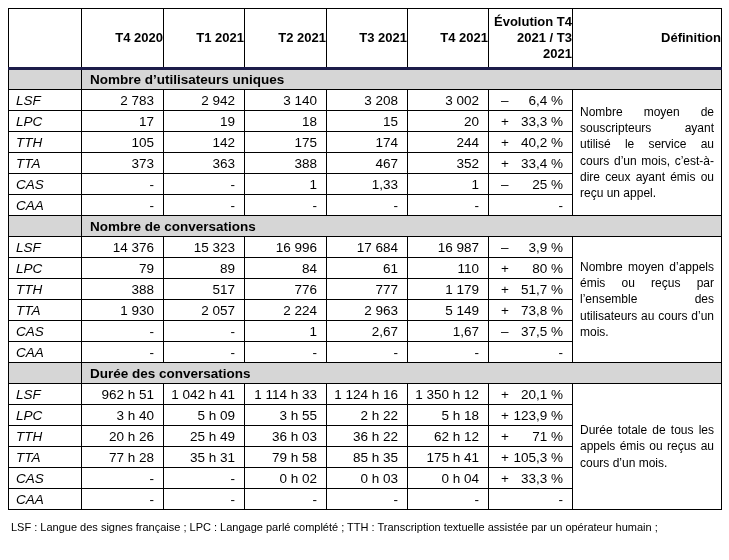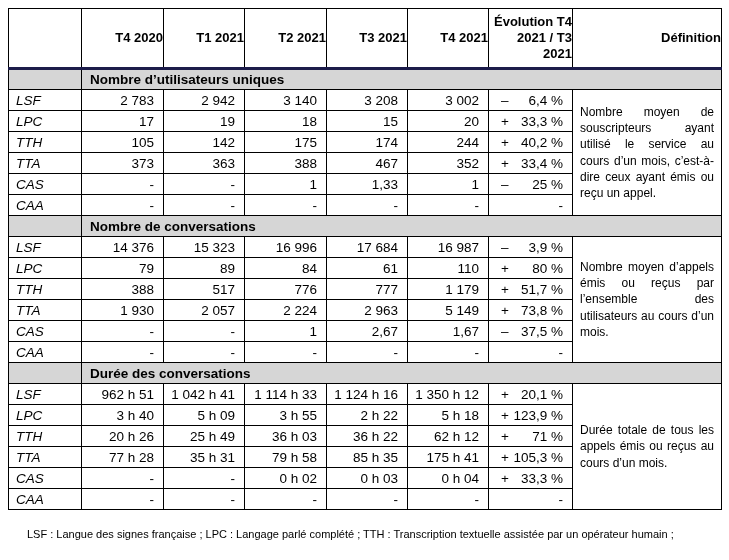--- a/index.html
+++ b/index.html
@@ -35,21 +35,21 @@
     display:flex;justify-content:space-between;align-items:center;
     padding:0 9px 0 12px;font-size:13.5px;
   }
   .def{
     font-size:12px;line-height:1.34;text-align:justify;
     padding:14px 7px;vertical-align:middle;
   }
   .notes{
     margin:9px 0 0 3px;font-size:11px;line-height:1.5;
   }
-  .notes p{margin:16px;}
+  .notes p{margin:0;}
 </style>
 </head>
 <body>
 
 <div class="page">
   <table>
     <colgroup>
       <col style="width:73px">
         <col style="width:82px">
         <col style="width:81px">

